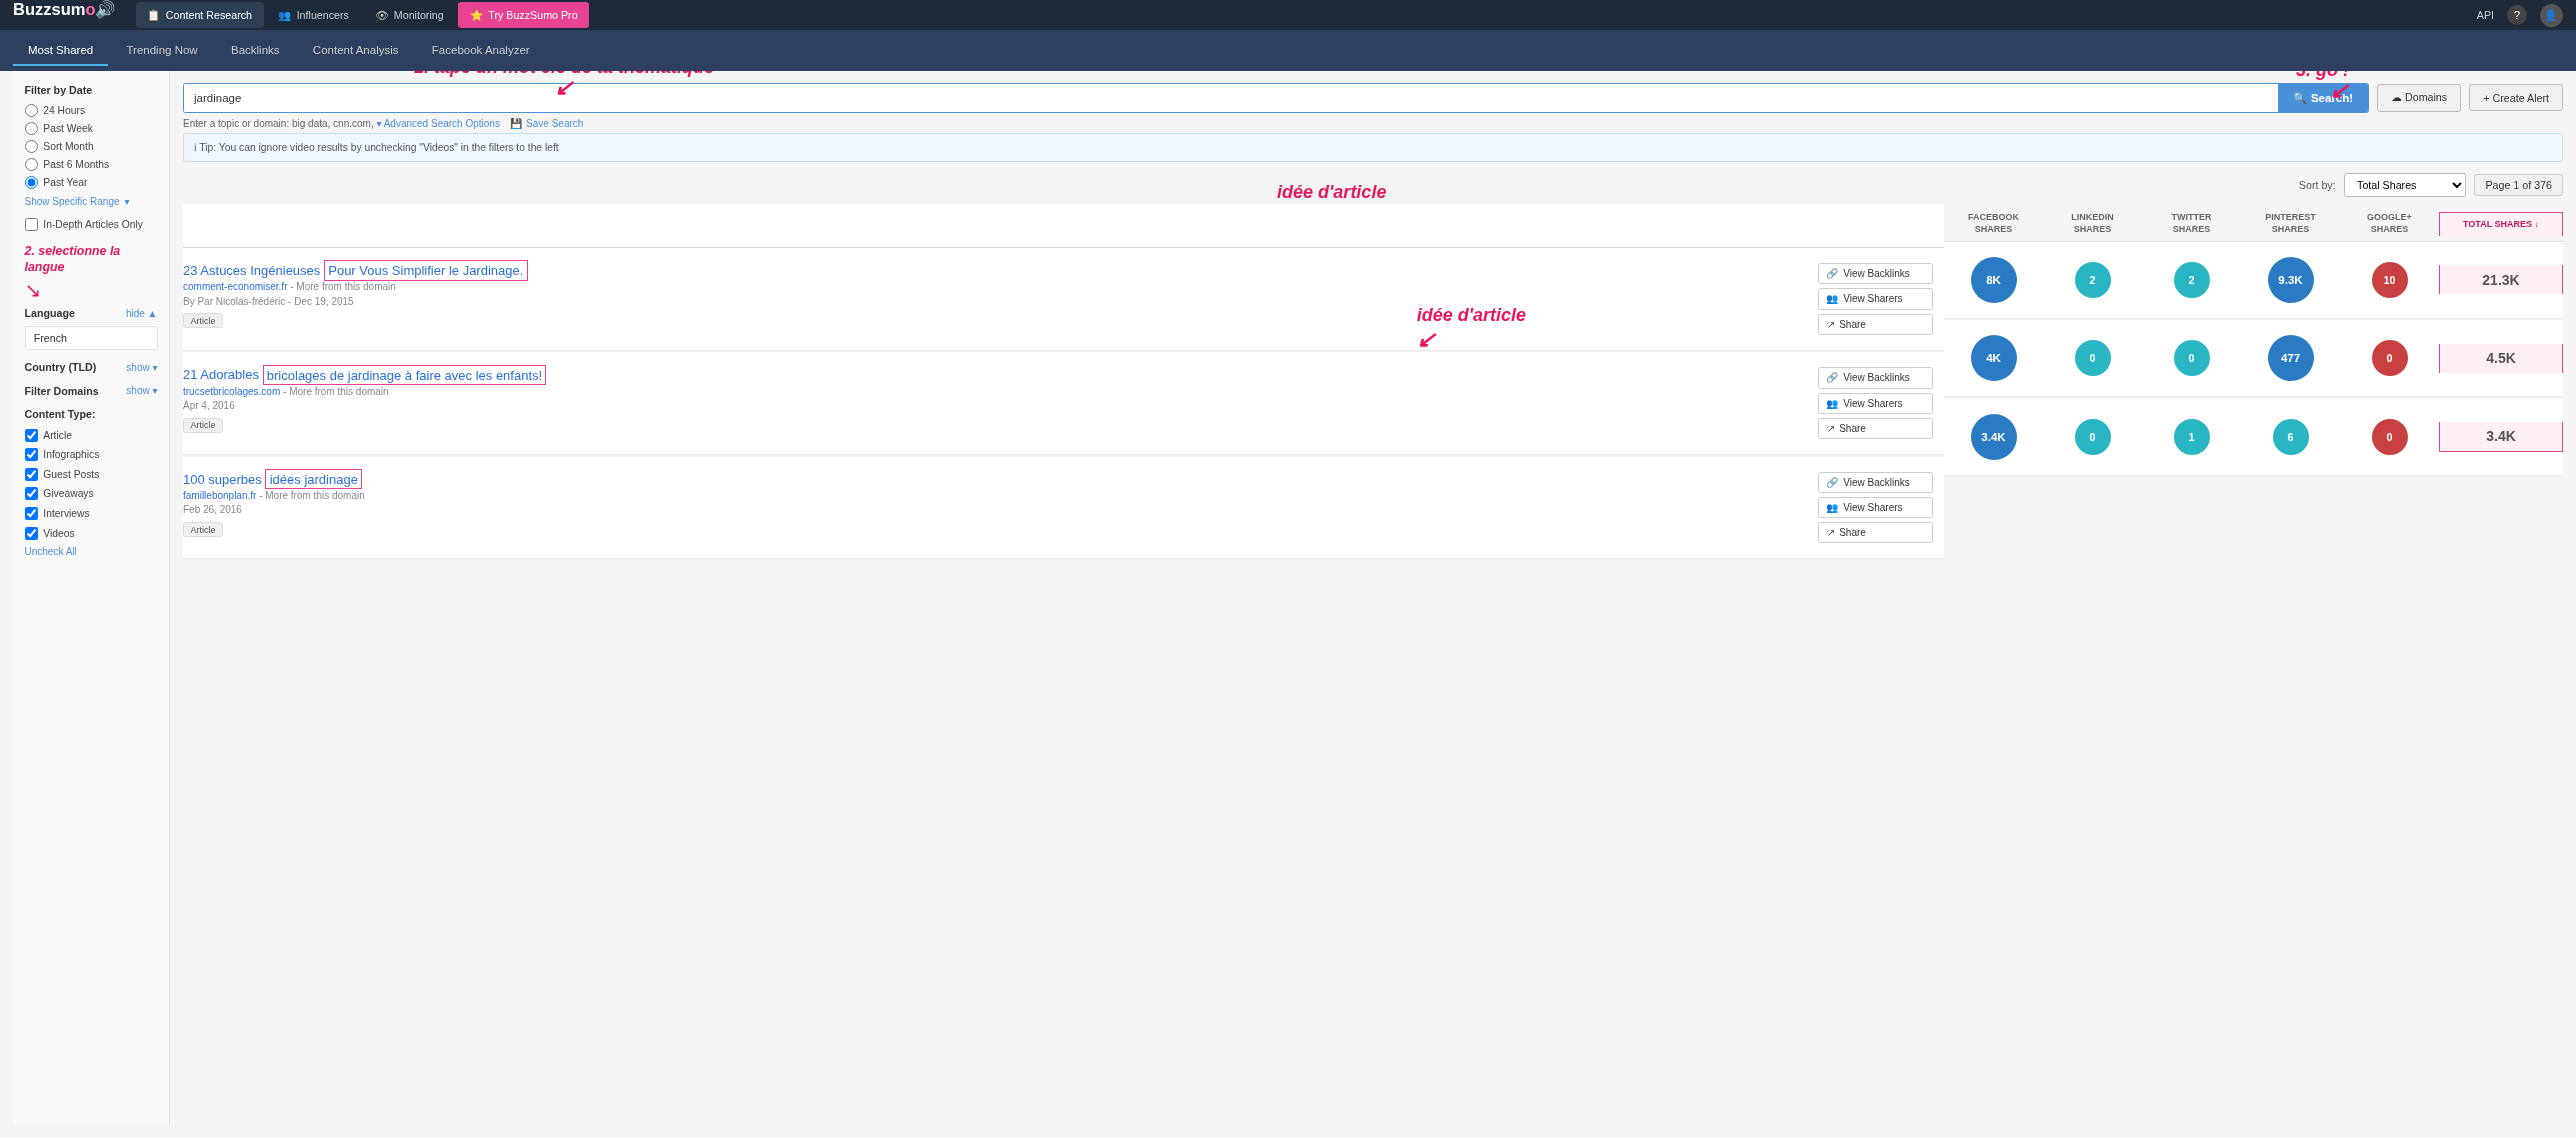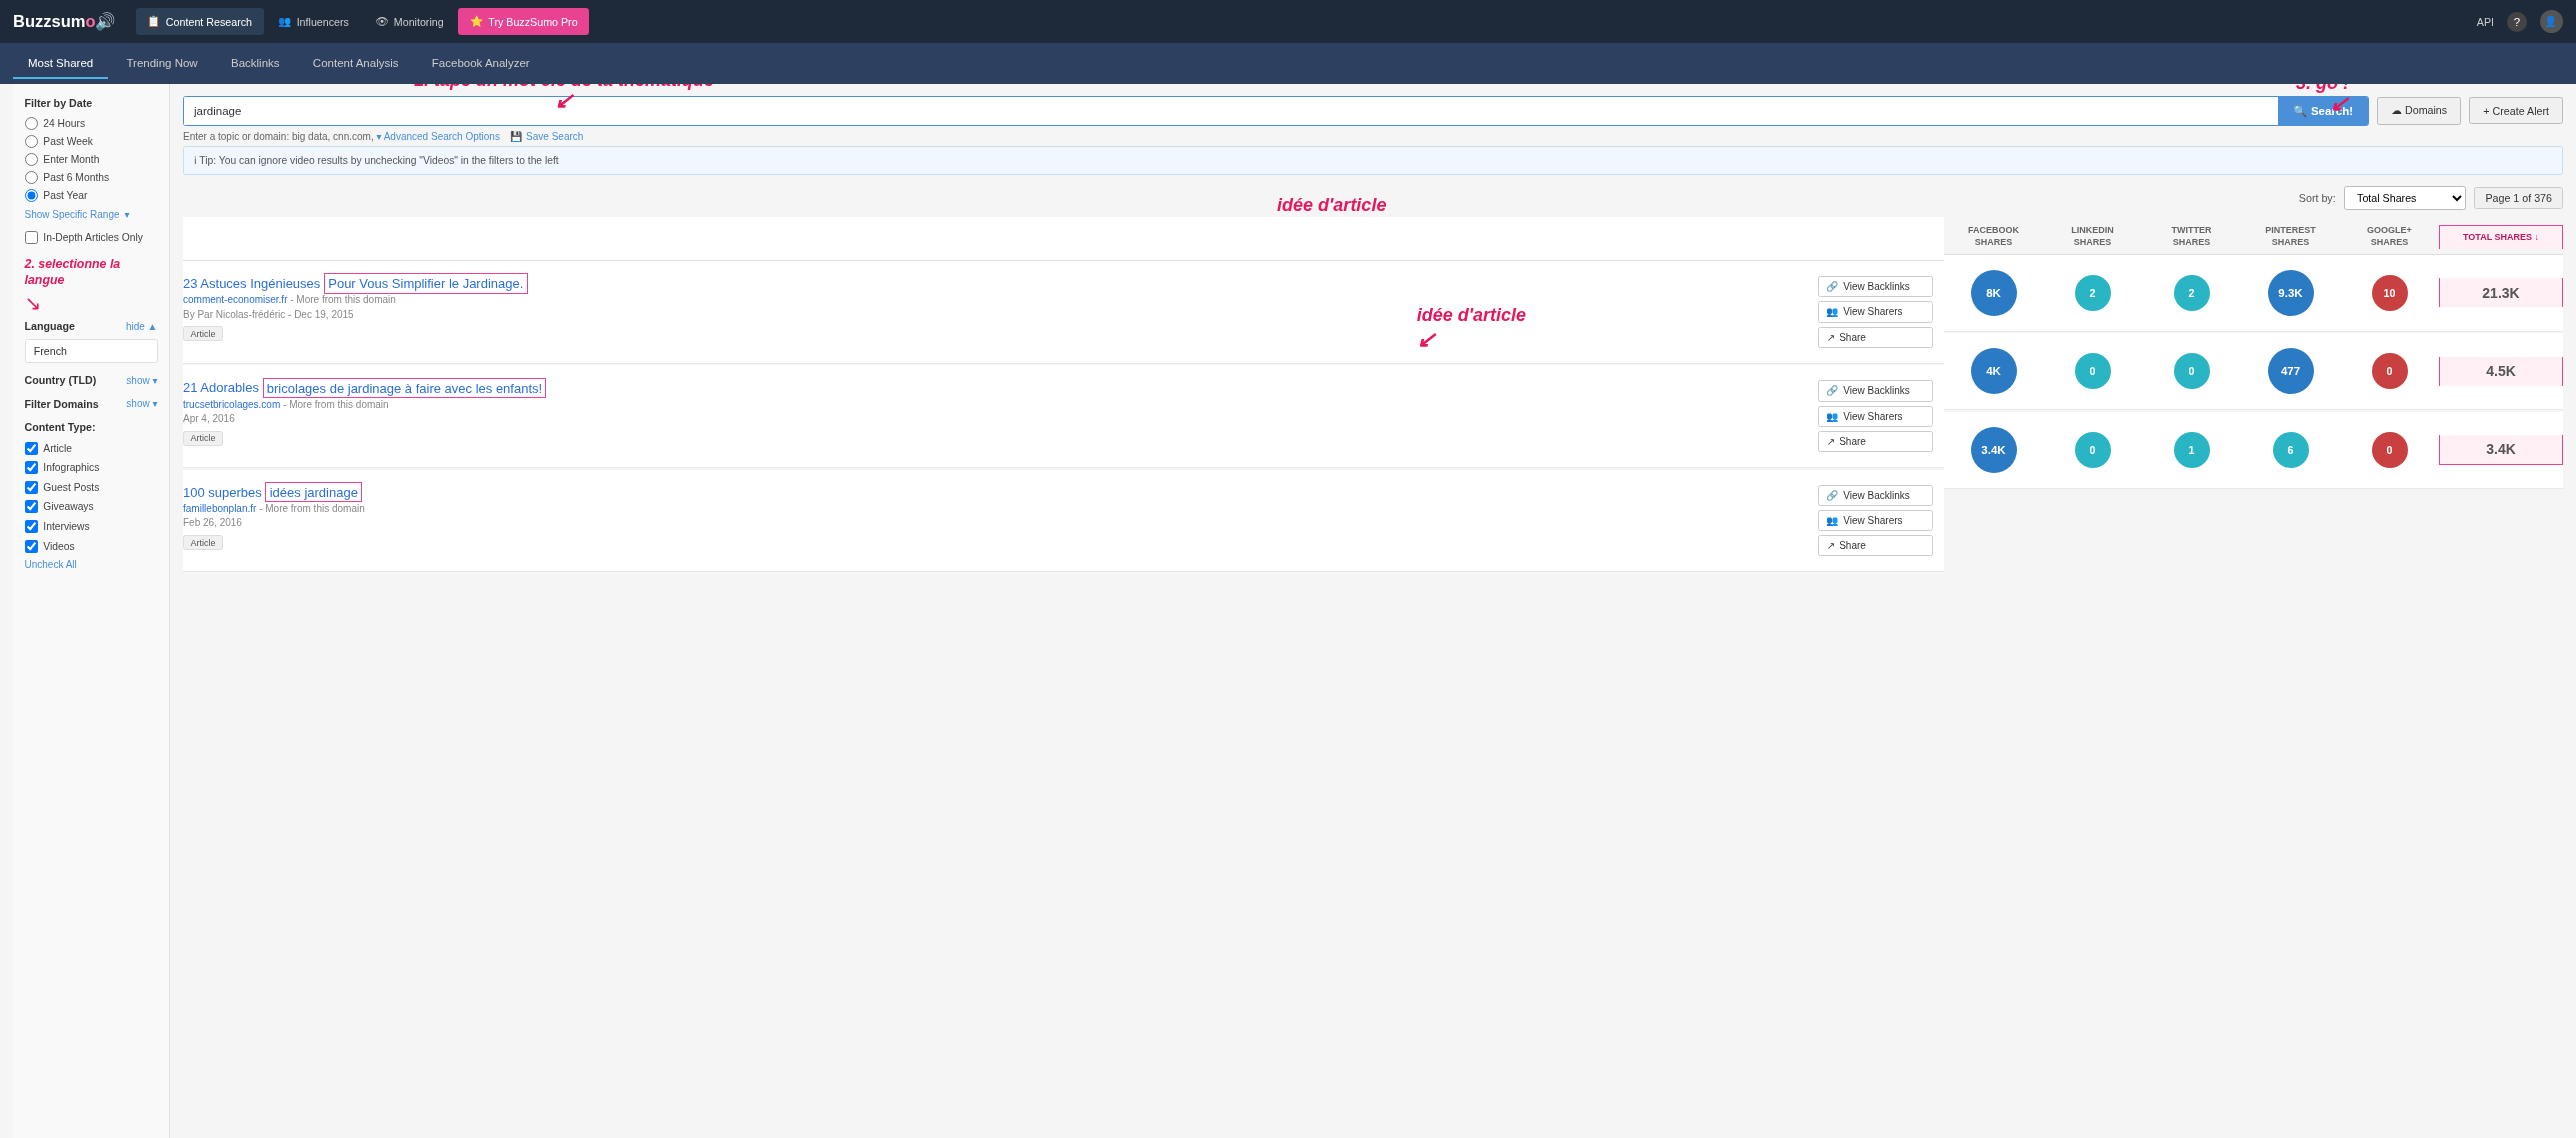--- a/index.html
+++ b/index.html
@@ -2,22 +2,21 @@
 <html style="font-size:13px"><head>
   <meta charset="utf-8">
   <style>
     * { box-sizing: border-box; margin: 0; padding: 0; }
     body { font-family: Arial, Helvetica, sans-serif; font-size: 10.7px; background: #f5f5f5; overflow-x: hidden; }
 
     
     .top-nav {
       background: #1e2a3a;
       display: flex;
-      align-items: center;
-      height: 43px;
+      height: 30px;
       padding: 0 13px;
     }
     .logo {
       color: white;
       font-size: 16.5px;
       font-weight: bold;
       margin-right: 20px;
       white-space: nowrap;
     }
     .logo span { color: #ff6b9d; }
@@ -467,21 +466,21 @@
         <label class="radio-item">
           <input type="radio" name="date" style=""> 
             <span>24 Hours</span>
         </label>
         <label class="radio-item">
           <input type="radio" name="date" style=""> 
             <span>Past Week</span>
         </label>
         <label class="radio-item">
           <input type="radio" name="date" style=""> 
-            <span>Enter Month</span>
+            <span>Sort Month</span>
         </label>
         <label class="radio-item">
           <input type="radio" name="date" style=""> 
             <span>Past 6 Months</span>
         </label>
         <label class="radio-item">
           <input type="radio" name="date" checked="" style=""> 
             <span>Past Year</span>
         </label>
       </div>

